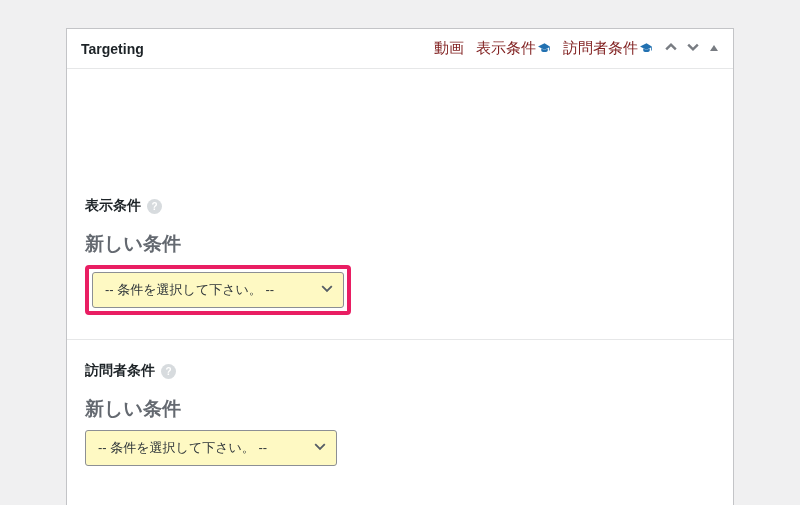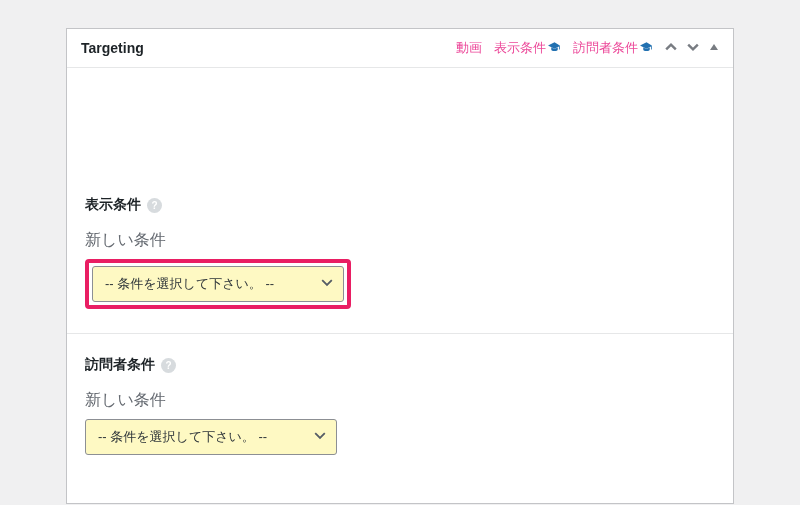--- a/index.html
+++ b/index.html
@@ -31,22 +31,22 @@
       font-size: 14px;
       font-weight: 600;
       color: #1d2327;
     }
     .panel-actions {
       display: flex;
       align-items: center;
       gap: 12px;
     }
     .link {
-      color: #ec4899;
-      font-size: 13px;
+      color: #7f1d1d;
+      font-size: 15px;
       cursor: pointer;
       display: inline-flex;
       align-items: center;
       gap: 2px;
     }
     .link-icon {
       font-size: 12px;
       color: #2271b1;
     }
     .nav-icons {
@@ -85,24 +85,25 @@
       width: 15px;
       height: 15px;
       border-radius: 50%;
       background: #d7dbde;
       color: #ffffff;
       font-size: 10px;
       font-weight: 700;
       cursor: default;
     }
     .field-label {
-      font-size: 16px;
+      font-size: 19px;
       color: #646970;
       margin-bottom: 8px;
       display: block;
+      font-weight: bold;
     }
     .select-wrap {
       position: relative;
       display: inline-block;
       width: 252px;
     }
     .select {
       width: 100%;
       height: 36px;
       border: 1px solid #8c8f94;

